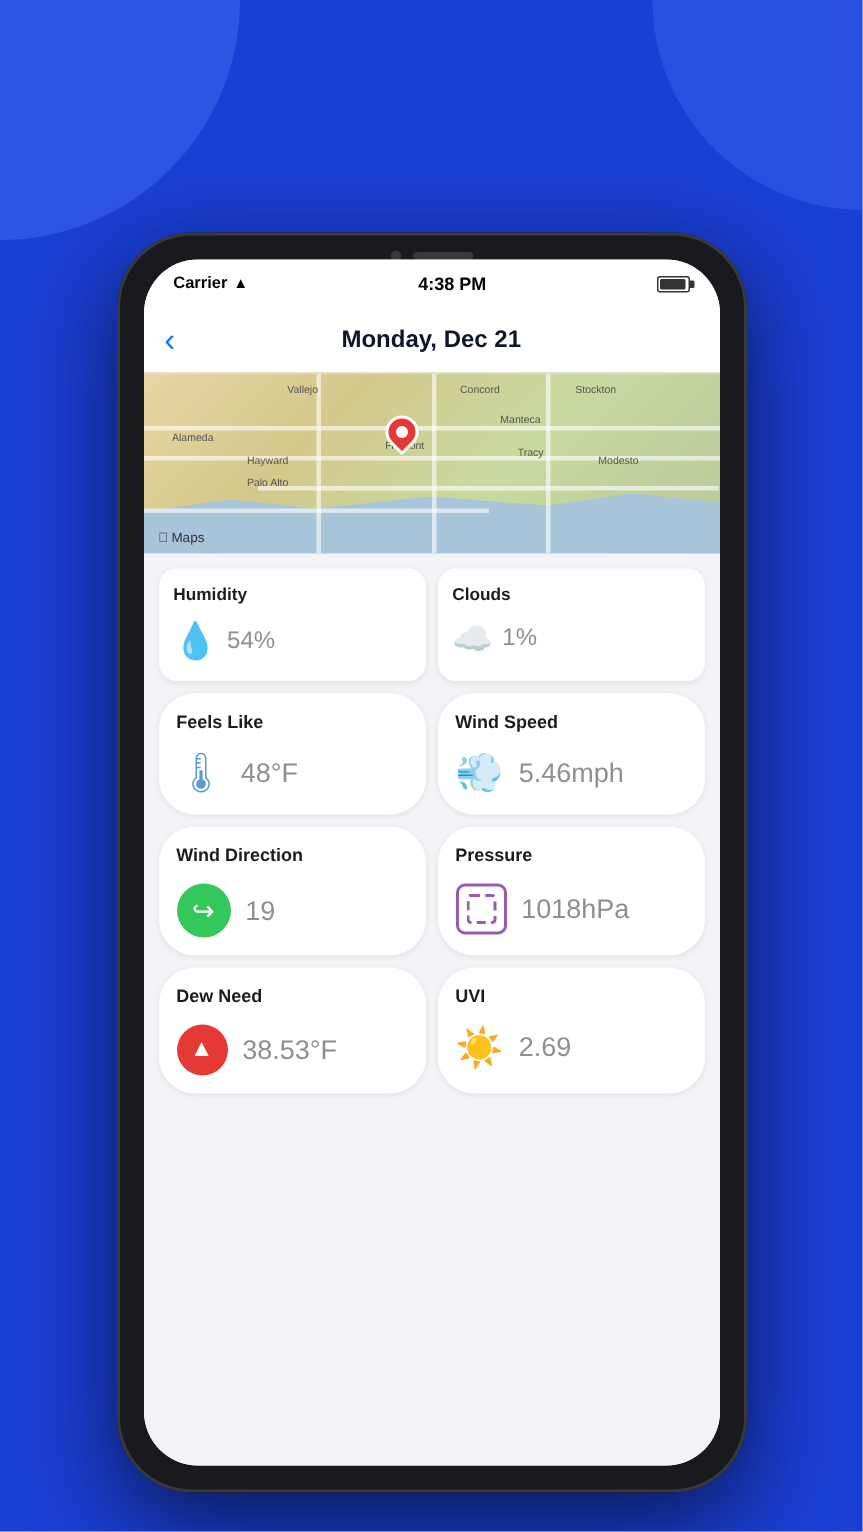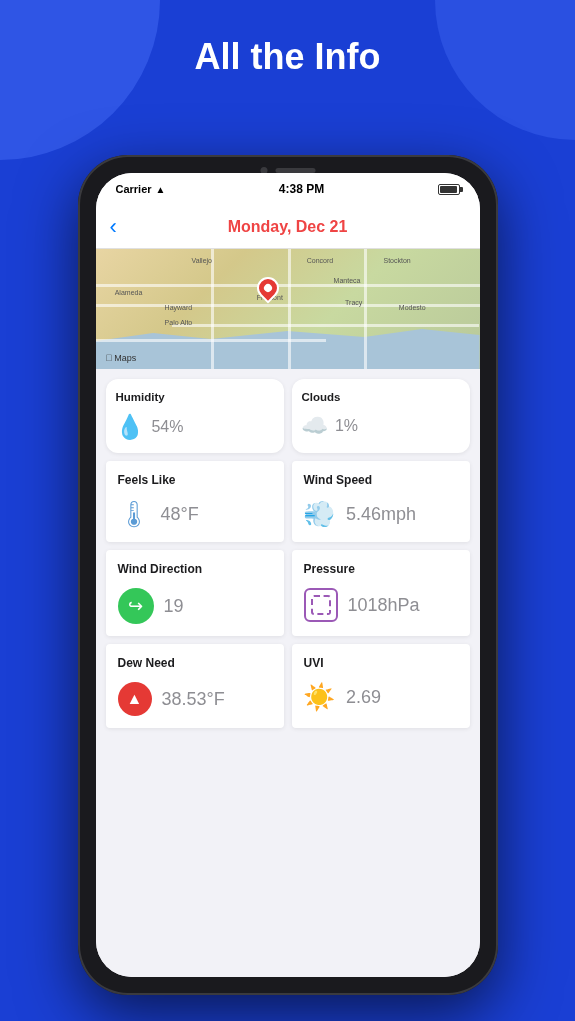--- a/index.html
+++ b/index.html
@@ -121,21 +121,21 @@
       position: absolute;
       left: 14px;
       color: #007aff;
       font-size: 22px;
       font-weight: 300;
       cursor: pointer;
     }
     .nav-title {
       font-size: 16px;
       font-weight: 600;
-      color: #ef4444;
+      color: #0f172a;
     }
 
     
     .map-area {
       height: 120px;
       background: #e8d5a3;
       position: relative;
       overflow: hidden;
     }
     
@@ -232,21 +232,21 @@
     }
 
     
     .cards-row-2 {
       display: flex;
       gap: 8px;
       margin-bottom: 8px;
     }
     .card-wide {
       background: white;
-      border-radius: 4px;
+      border-radius: 24px;
       padding: 12px 12px;
       flex: 1;
       box-shadow: 0 1px 4px rgba(0,0,0,0.08);
     }
     .card-wide-title {
       font-size: 12px;
       font-weight: 600;
       color: #1c1c1e;
       margin-bottom: 12px;
     }
@@ -366,21 +366,20 @@
       font-weight: 500;
     }
   </style>
 </head>
 <body>
 
 <div class="bg-top-left"></div>
 <div class="bg-top-right"></div>
 
 <div class="header-text">
-  <div>All the Info</div>
 </div>
 
 <div class="phone-frame">
 
   <div class="phone-notch">
     <div class="camera-dot"></div>
     <div class="speaker-bar"></div>
   </div>
 
   <div class="phone-screen">

